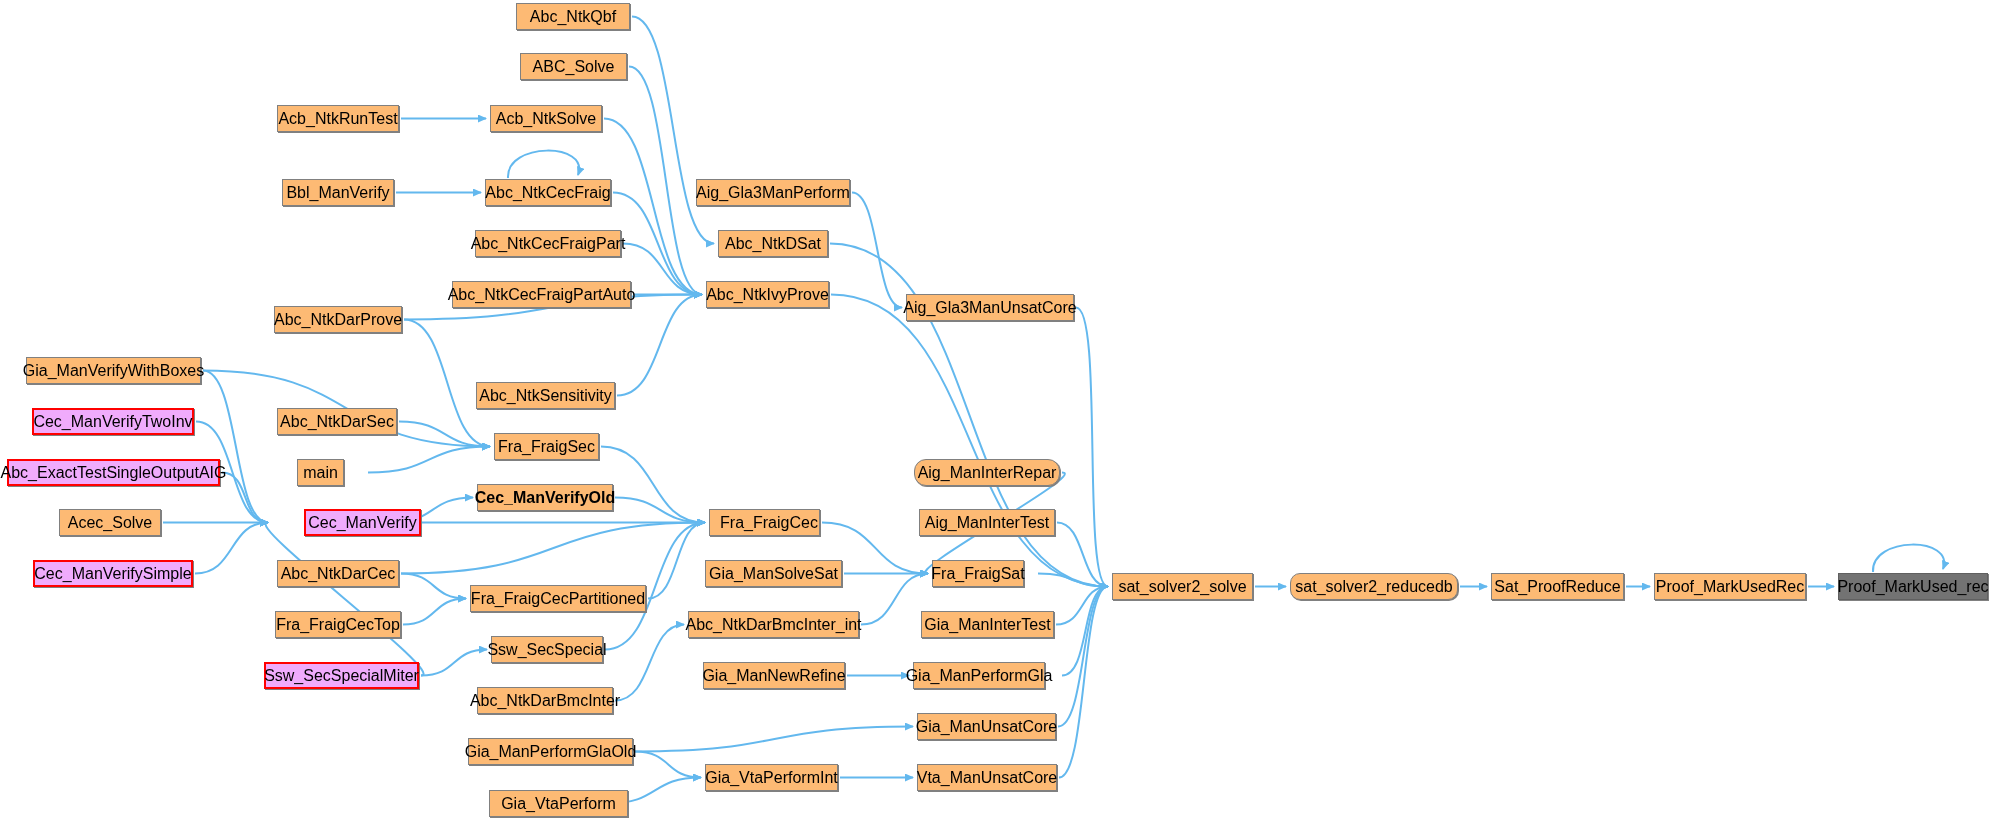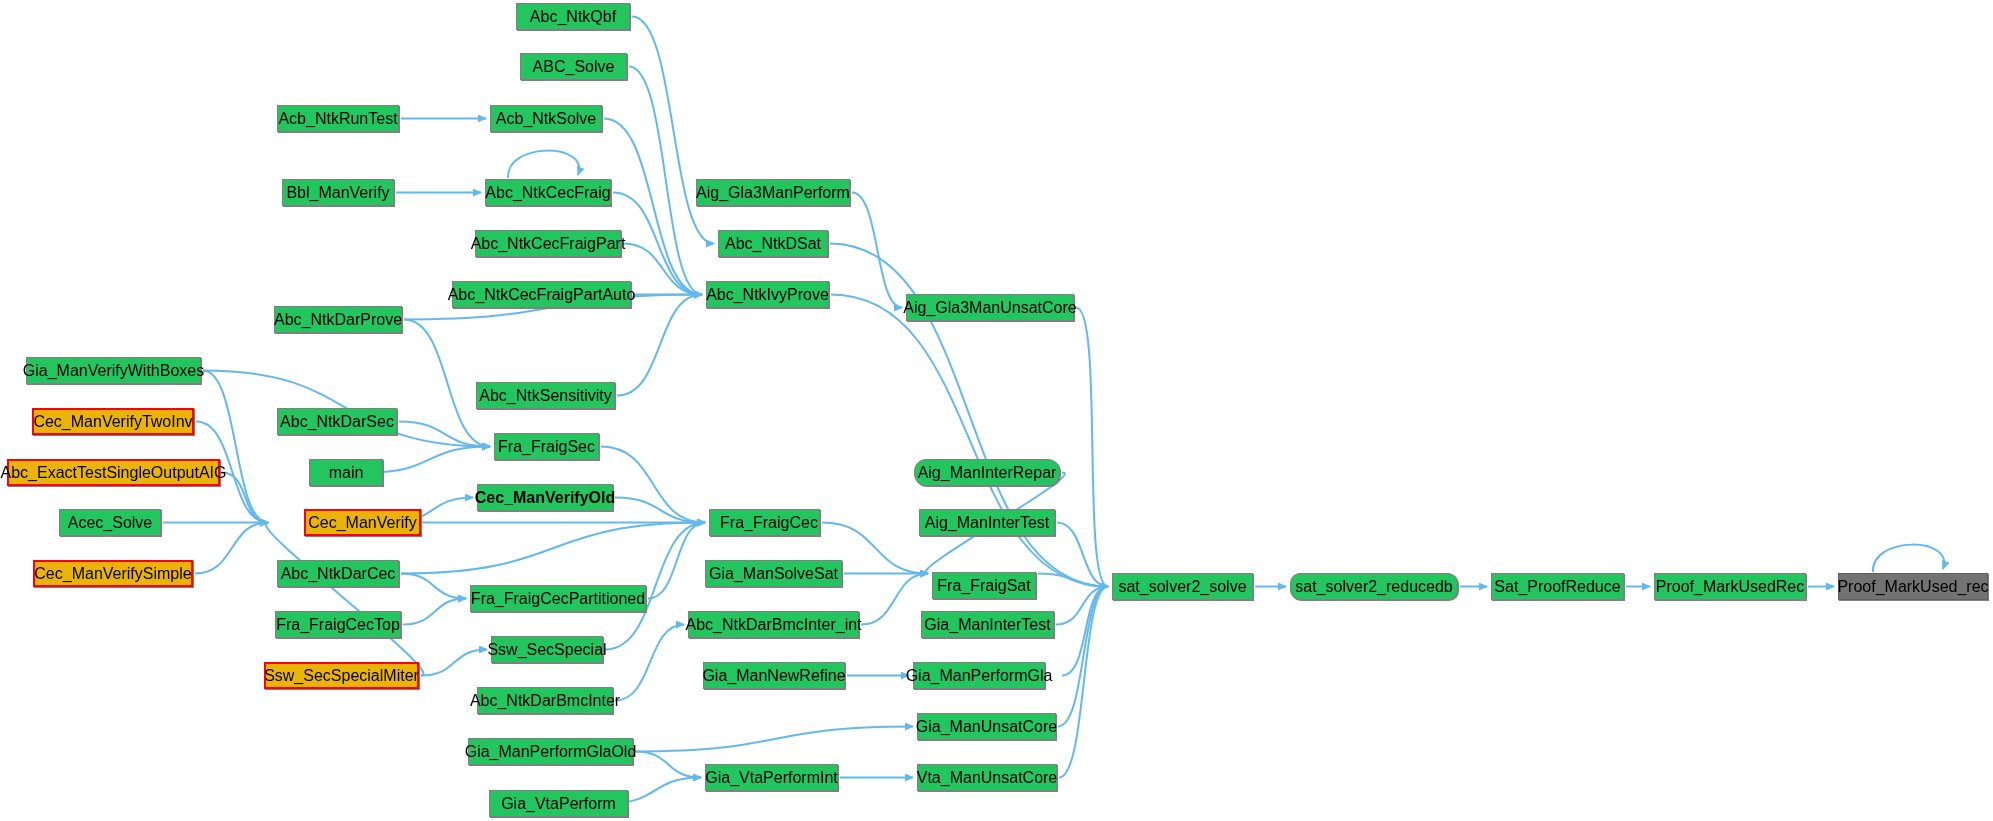--- a/index.html
+++ b/index.html
@@ -15,31 +15,31 @@
   .node{
     position:absolute;
     box-sizing:border-box;
     display:flex;
     align-items:center;
     justify-content:center;
     white-space:nowrap;
     font-size:16px;
     line-height:1;
     color:#000000;
-    background:#22c55e;
+    background:#fdba74;
     border:1px solid #808080;
     box-shadow:1px 1px 0 #808080;
     height:27px;
     letter-spacing:0px;
     cursor:pointer;
     z-index:5;
   }
   .node.red{
     border:2px solid #ff0000;
-    background:#eab308;
+    background:#f0abfc;
   }
   .node.current{
     background:#737373;
     border:1px solid #606060;
     color:#000000;
   }
   .node .lbl{pointer-events:none;}
 </style>
 </head>
 <body>
@@ -161,21 +161,21 @@
       </div>
       <div class="node" style="left: 277px; top: 408px; width: 120px;">
         <span class="lbl">Abc_NtkDarSec</span>
       </div>
       <div class="node red" style="left: 7px; top: 459px; width: 213px;">
         <span class="lbl">Abc_ExactTestSingleOutputAIG</span>
       </div>
       <div class="node" style="left: 494px; top: 433px; width: 105px;">
         <span class="lbl">Fra_FraigSec</span>
       </div>
-      <div class="node" style="left: 309px; top: 459px; width: 74px; text-align: center;">
+      <div class="node" style="left: 297px; top: 459px; width: 47px; text-align: center;">
         <span class="lbl">main</span>
       </div>
       <div class="node" style="left: 914px; top: 459px; width: 146px; border-radius: 12px;">
         <span class="lbl">Aig_ManInterRepar</span>
       </div>
       <div class="node" style="left: 477px; top: 484px; width: 136px; font-weight: bold;">
         <span class="lbl">Cec_ManVerifyOld</span>
       </div>
       <div class="node" style="left: 59px; top: 509px; width: 102px;">
         <span class="lbl">Acec_Solve</span>
@@ -191,21 +191,21 @@
       </div>
       <div class="node red" style="left: 33px; top: 560px; width: 160px;">
         <span class="lbl">Cec_ManVerifySimple</span>
       </div>
       <div class="node" style="left: 277px; top: 560px; width: 122px;">
         <span class="lbl">Abc_NtkDarCec</span>
       </div>
       <div class="node" style="left: 705px; top: 560px; width: 137px;">
         <span class="lbl">Gia_ManSolveSat</span>
       </div>
-      <div class="node" style="left: 932px; top: 560px; width: 104px; margin-top: 12px;">
+      <div class="node" style="left: 932px; top: 560px; width: 92px;">
         <span class="lbl">Fra_FraigSat</span>
       </div>
       <div class="node" style="left: 1112px; top: 573px; width: 141px;">
         <span class="lbl">sat_solver2_solve</span>
       </div>
       <div class="node" style="left: 1290px; top: 573px; width: 168px; border-radius: 10px;">
         <span class="lbl">sat_solver2_reducedb</span>
       </div>
       <div class="node" style="left: 1491px; top: 573px; width: 133px;">
         <span class="lbl">Sat_ProofReduce</span>

